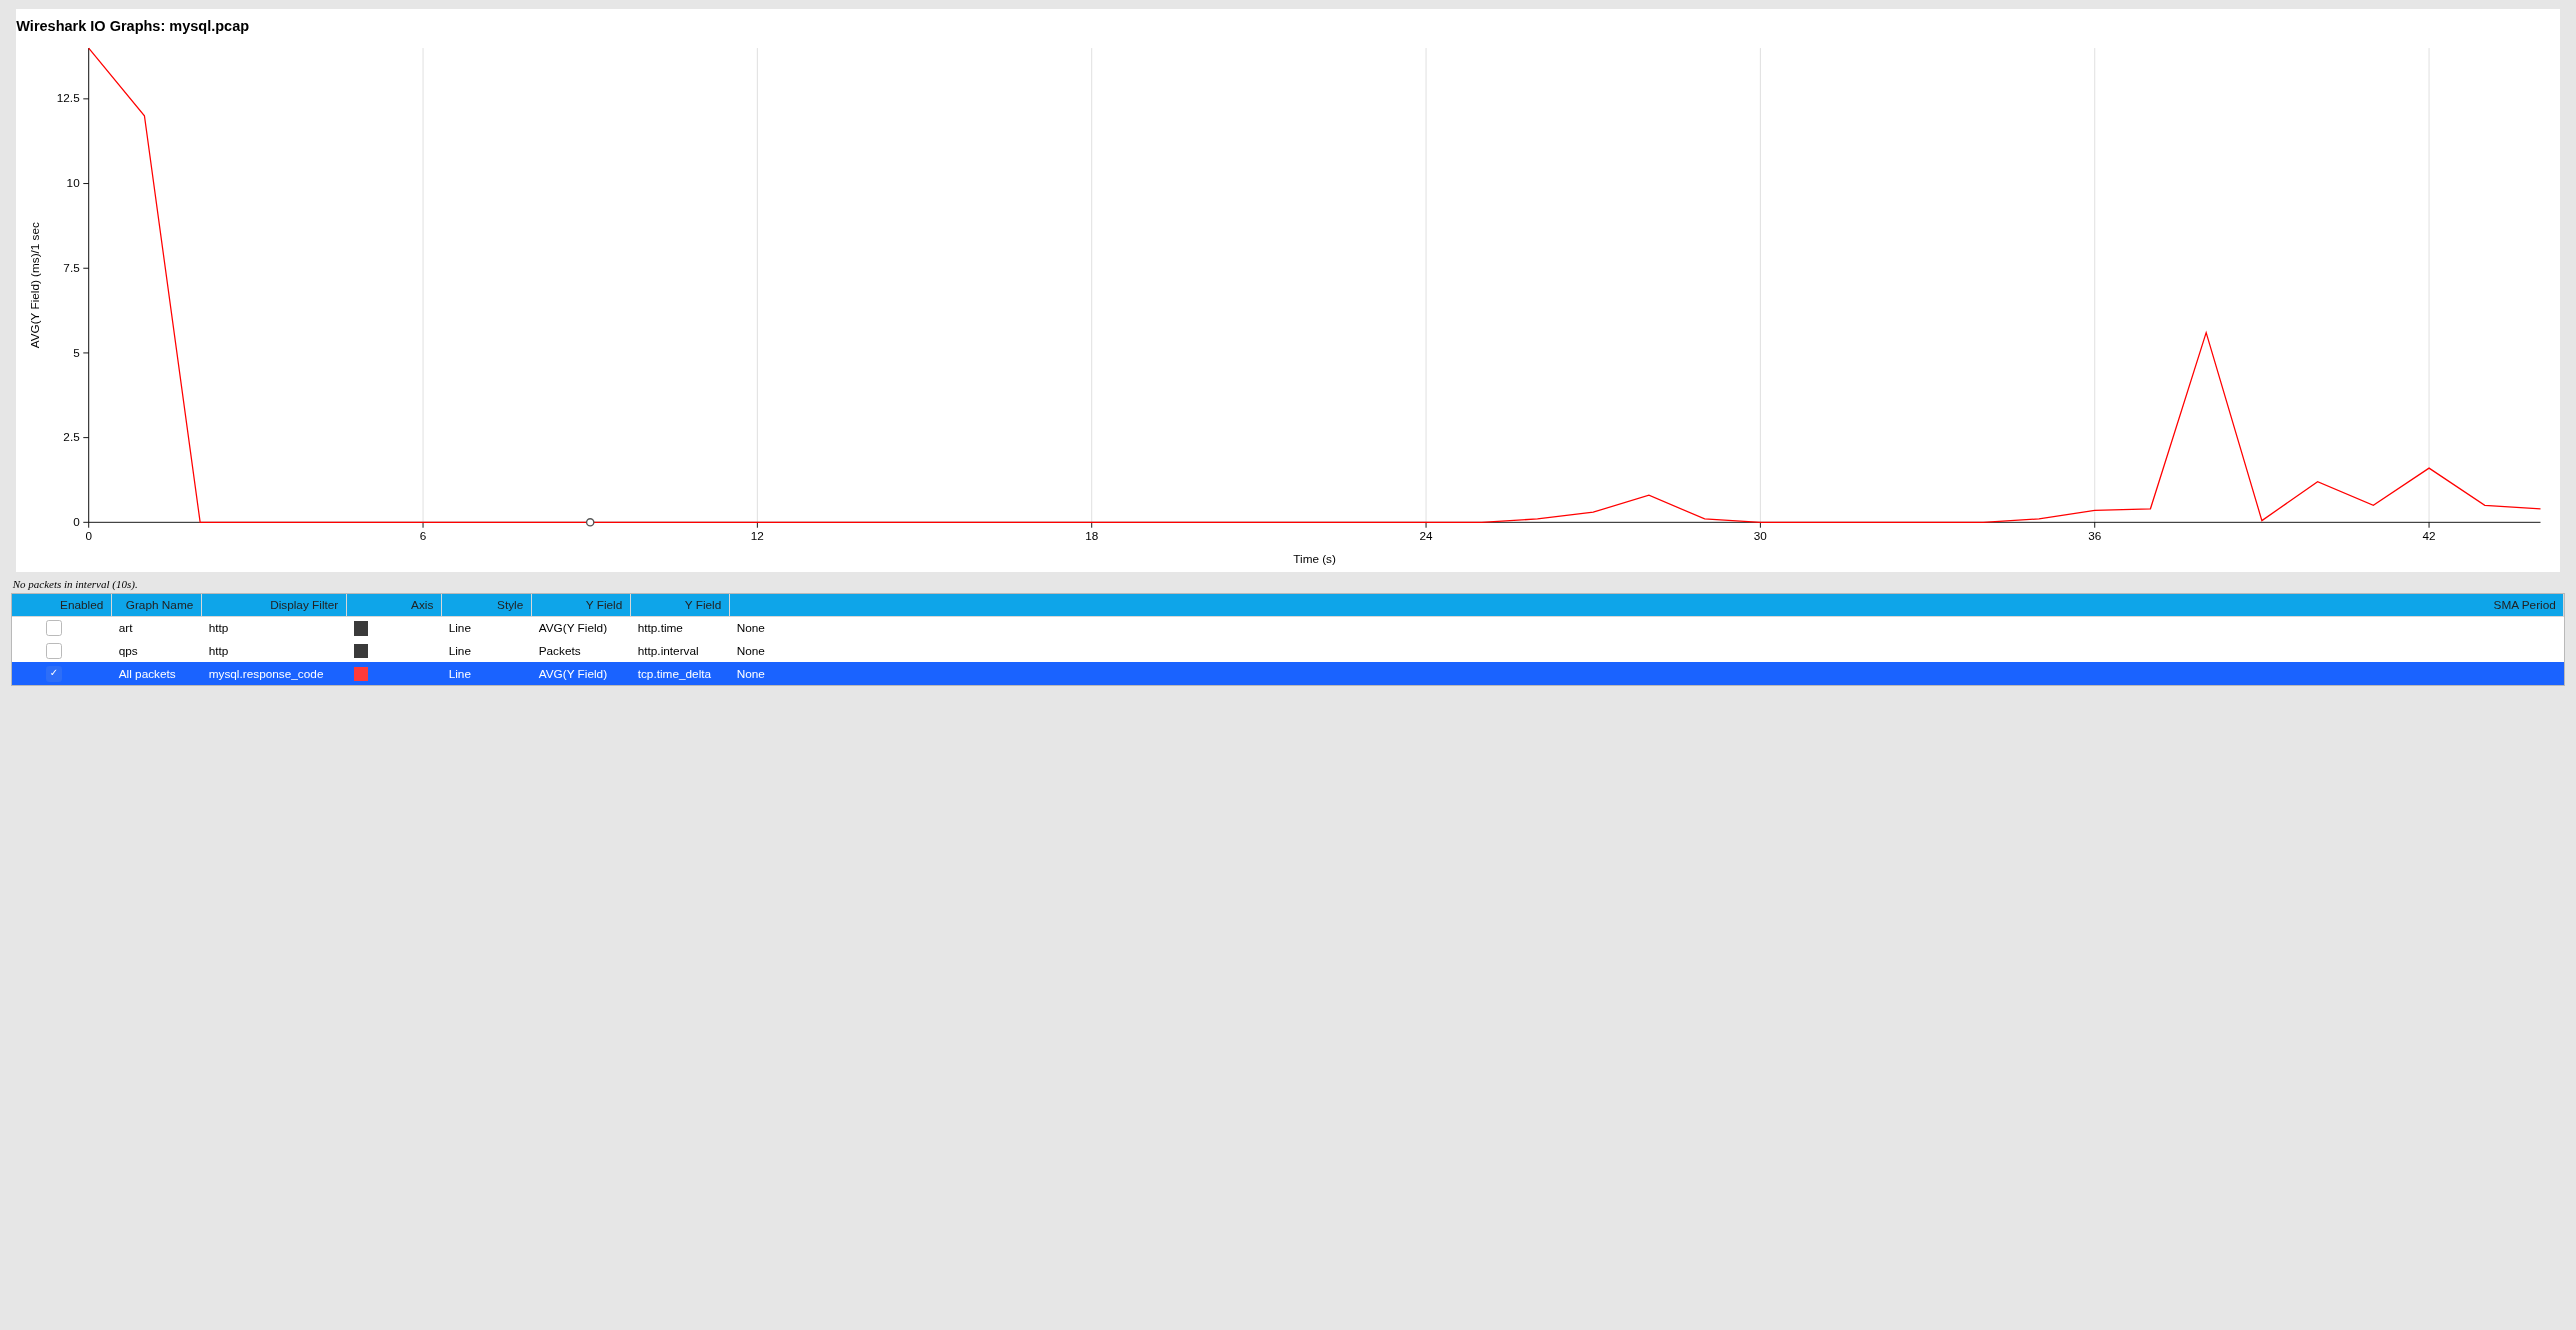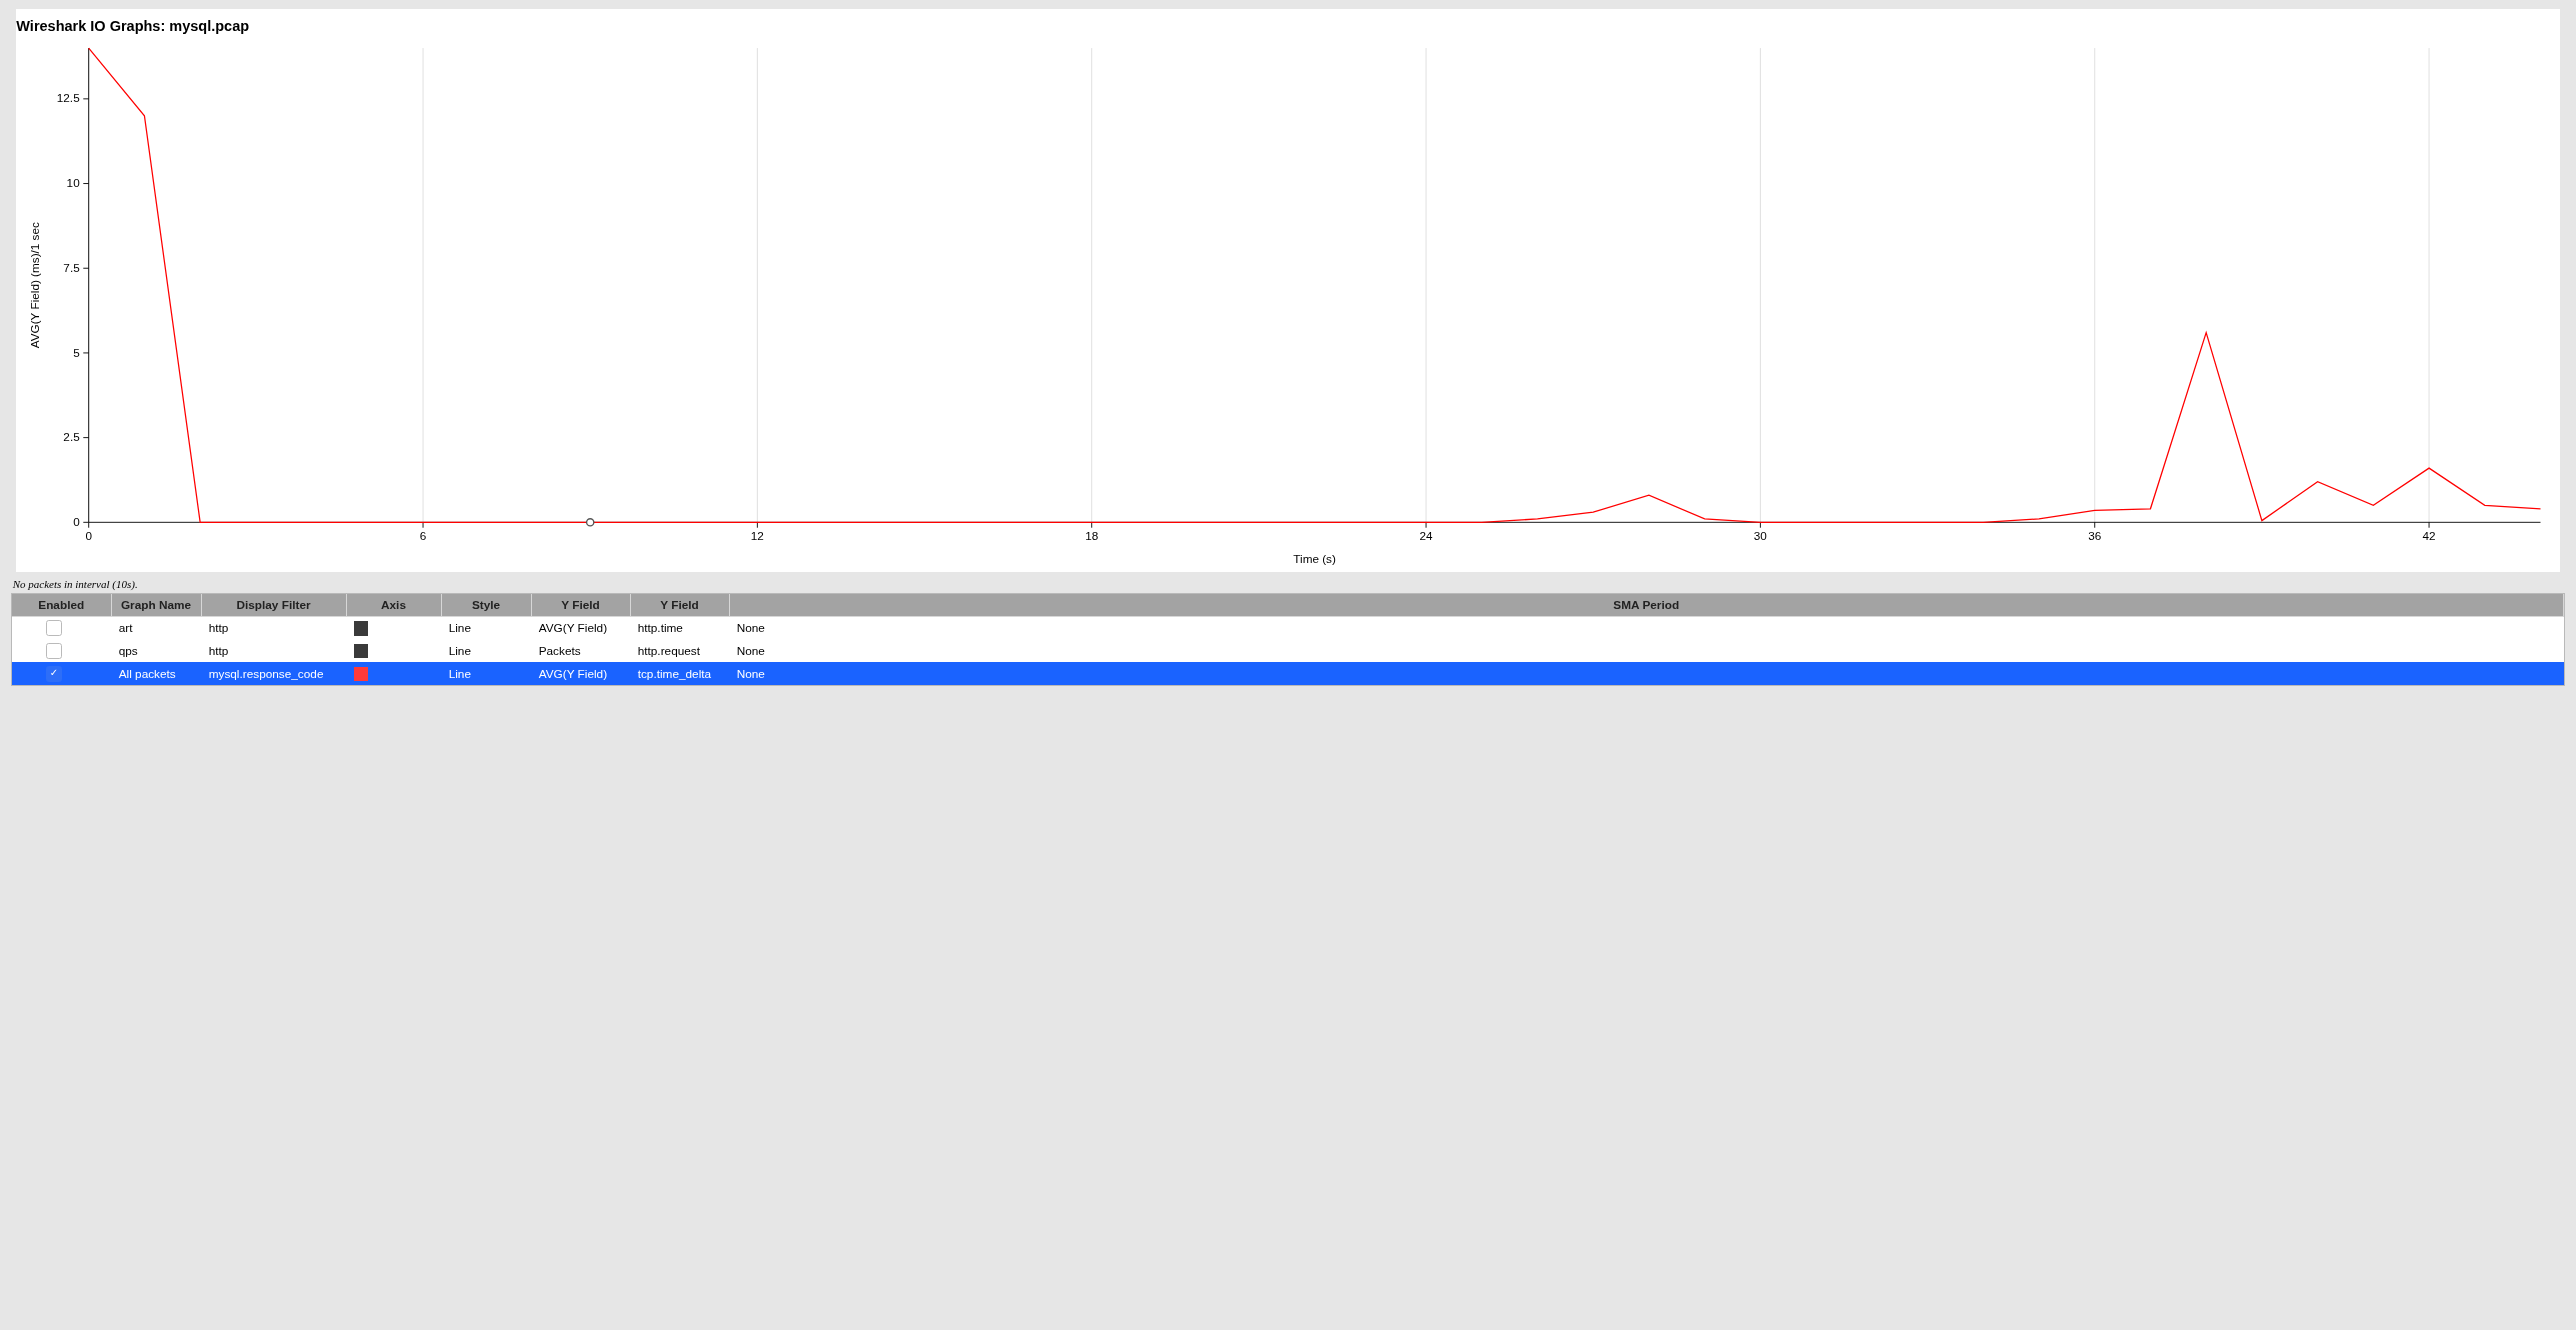--- a/index.html
+++ b/index.html
@@ -43,23 +43,23 @@
     margin: 0 11px 11px 11px;
     border: 0.9px solid #b9b9b9;
     background: #fff;
   }
   table.grid {
     width: 100%;
     border-collapse: collapse;
     font-size: 11.8px;
   }
   table.grid th {
-    background: #a3a3a3;
-    text-align: center;
-    font-weight: 700;
+    background: #0ea5e9;
+    text-align: right;
+    font-weight: 400;
     padding: 3.6px 7.2px;
     border-right: 0.9px solid #d7d7d7;
     border-bottom: 0.9px solid #d7d7d7;
     color: #222;
     white-space: nowrap;
   }
   table.grid td {
     padding: 3.6px 7.2px;
     border-right: 0.9px solid transparent;
     vertical-align: middle;
@@ -195,21 +195,21 @@
             <td>http.time</td>
             <td>None</td>
           </tr>
           <tr>
             <td><span class="chk"></span></td>
             <td>qps</td>
             <td>http</td>
             <td><span class="swatch" style="background: rgb(58, 58, 58);"></span></td>
             <td>Line</td>
             <td>Packets</td>
-            <td>http.request</td>
+            <td>http.interval</td>
             <td>None</td>
           </tr>
           <tr class="sel">
             <td><span class="chk on">✓</span></td>
             <td>All packets</td>
             <td>mysql.response_code</td>
             <td><span class="swatch" style="background: rgb(255, 58, 58);"></span></td>
             <td>Line</td>
             <td>AVG(Y Field)</td>
             <td>tcp.time_delta</td>

